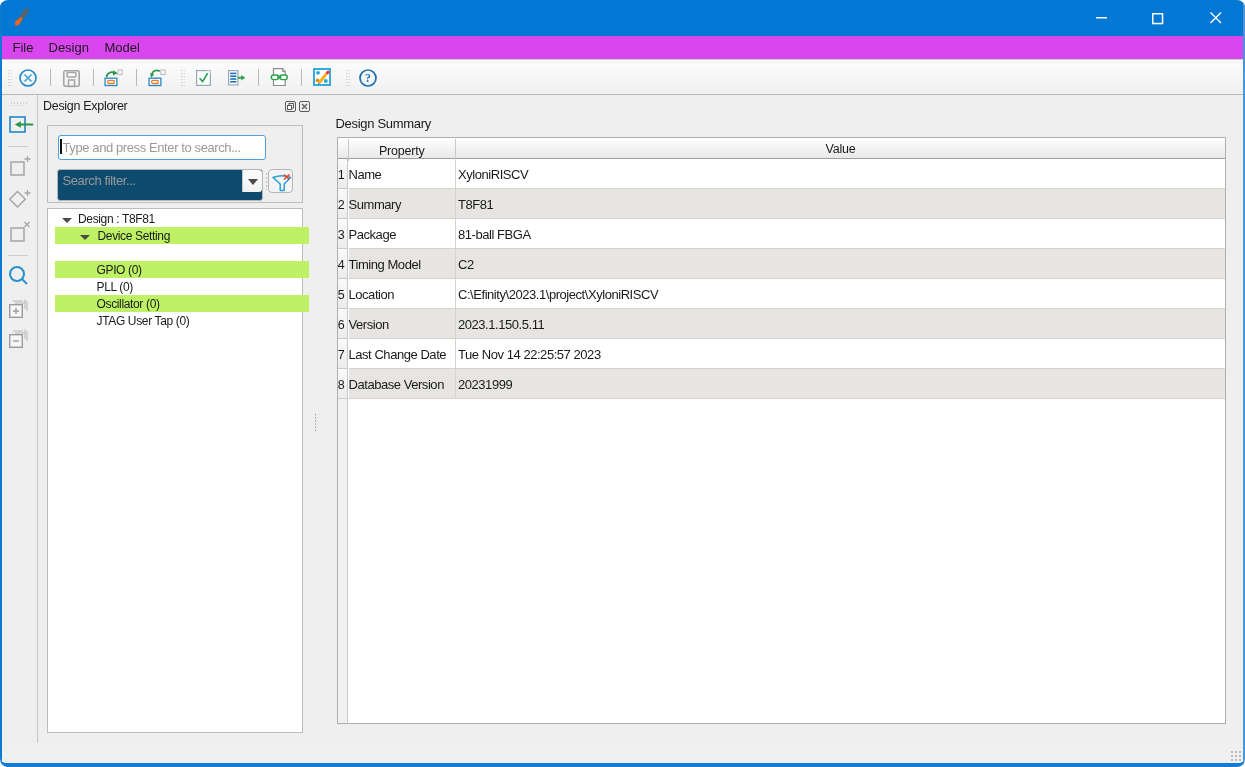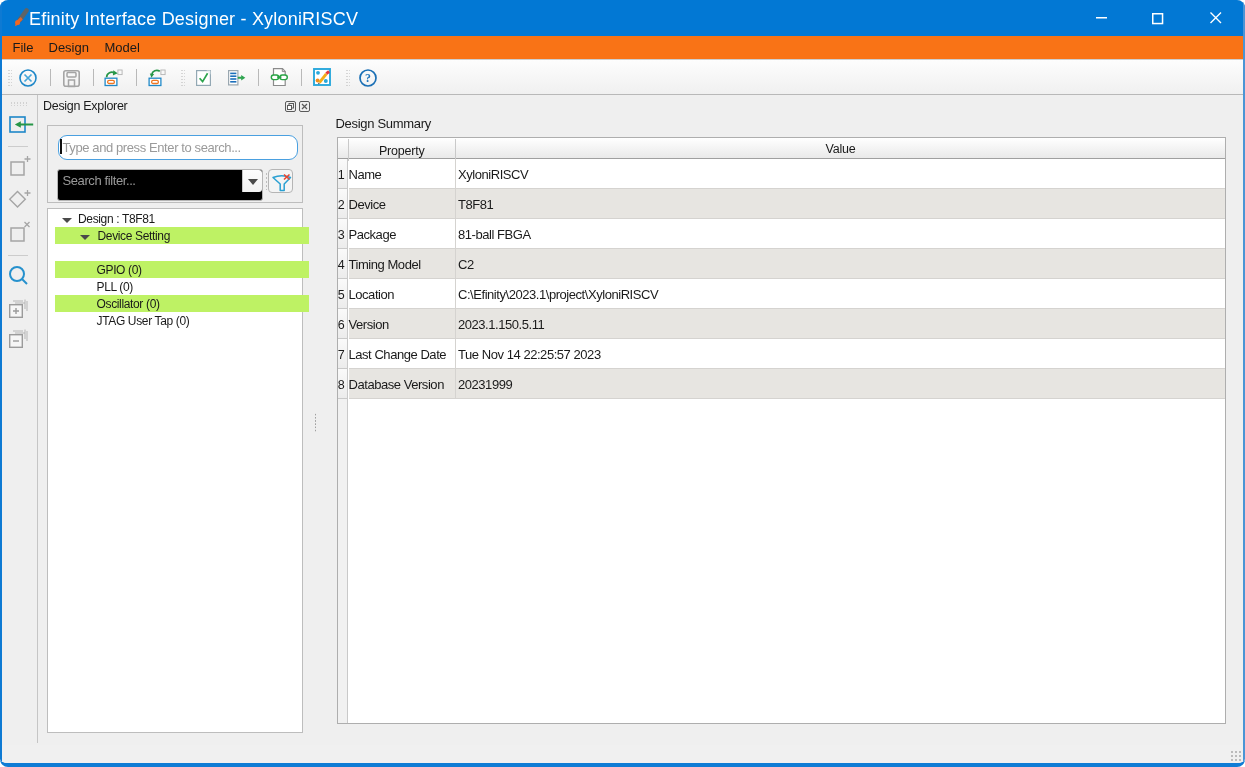--- a/index.html
+++ b/index.html
@@ -5,41 +5,41 @@
 * { margin:0; padding:0; box-sizing:border-box; }
 html,body { width:1245px; height:767px; background:#fff; font-family:"Liberation Sans", sans-serif; }
 #win {
   position:absolute; left:0; top:0; width:1245px; height:767px;
   border-radius:8px; overflow:hidden; background:#efefef;
   border-bottom:4px solid #0f7cd5;
 }
 .abs { position:absolute; }
 #titlebar { left:0; top:0; width:100%; height:36px; background:#0278d4; }
 #title-text { left:29px; top:10px; color:#ffffff; font-size:18px; letter-spacing:0.2px; line-height:19px; }
-#menubar { left:0; top:36px; width:100%; height:24px; background:#f97316; border-bottom:1px solid #cecece; }
+#menubar { left:0; top:36px; width:100%; height:24px; background:#d946ef; border-bottom:1px solid #cecece; }
 .menu-item { position:absolute; top:0; height:23px; line-height:23px; font-size:13px; color:#1a1a1a; }
 #toolbar { left:0; top:60px; width:100%; height:35px; background:linear-gradient(#fdfdfd,#f0f0f0); border-bottom:1px solid #b8b8b8; }
 .tsep { position:absolute; top:9px; width:1px; height:17px; background:#b9b9b9; }
 .grip-v { position:absolute; top:8px; width:5px; height:18px;
   background-image:radial-gradient(circle, #b3b3b3 0.8px, rgba(0,0,0,0) 0.9px);
   background-size:3px 3px; background-position:0.5px 1px; }
 #main { left:0; top:95px; width:100%; height:650px; background:#efefef; }
 #lefttb { left:0; top:0; width:38px; height:648px; border-right:1px solid #c5c5c5; }
 .grip-h { position:absolute; left:9px; top:6px; width:18px; height:5px;
   background-image:radial-gradient(circle, #b3b3b3 0.8px, rgba(0,0,0,0) 0.9px);
   background-size:3px 3px; background-position:1px 0.5px; }
 .ltsep { position:absolute; left:8px; width:20px; height:1px; background:#cccccc; }
 #dock { left:37px; top:0; width:280px; height:650px; }
 #dock-title { left:6px; top:3.5px; font-size:12.5px; letter-spacing:-0.3px; color:#1a1a1a; }
 .dock-btn { position:absolute; top:6px; width:11px; height:11px; }
 #groupbox { left:10px; top:30px; width:256px; height:78px; border:1px solid #bdbdbd; }
-#search1 { left:20.5px; top:40px; width:240px; height:25px; background:#fff; border:1.5px solid #4aa0e0; border-radius:9px; }
+#search1 { left:20.5px; top:40px; width:208px; height:25px; background:#fff; border:1.5px solid #4aa0e0; border-radius:3px; }
 #search1 .ph { position:absolute; left:4px; top:3.5px; font-size:13px; letter-spacing:-0.4px; color:#9a9a9a; }
 #cursor { position:absolute; left:1.5px; top:2.5px; width:1.5px; height:15.5px; background:#111; }
-#combo { left:20px; top:74px; width:206px; height:32px; background:#000000; border:1px solid #b5b5b5; border-radius:3px; }
+#combo { left:20px; top:74px; width:206px; height:32px; background:#0c4a6e; border:1px solid #b5b5b5; border-radius:3px; }
 #combo .ph { position:absolute; left:4.5px; top:2.5px; font-size:13px; letter-spacing:-0.4px; color:#9a9a9a; }
 #combo-btn { position:absolute; right:0; top:0; width:20px; height:22px; border-left:1px solid #c6c6c6; background:linear-gradient(#fdfdfd,#f2f2f2); border-radius:0 3px 3px 0; }
 #combo-btn:after { content:""; position:absolute; left:5px; top:9px; border-left:5px solid transparent; border-right:5px solid transparent; border-top:6px solid #4a4a4a; }
 .dotsep-v { position:absolute; width:2px;
   background-image:radial-gradient(circle, #bdbdbd 0.8px, rgba(0,0,0,0) 0.9px);
   background-size:3px 4px; }
 #filter-btn { left:231px; top:74px; width:25px; height:24px; background:#f4f4f4; border:1px solid #b5b5b5; border-radius:4px; }
 #treebox { left:10px; top:113px; width:256px; height:525px; background:#fff; border:1px solid #bdbdbd; }
 .trow { position:absolute; left:1px; width:254px; height:17px; font-size:12px; letter-spacing:-0.35px; color:#1a1a1a; line-height:14px;margin-left:6px; }
 .trow.alt { background:#bef264; }
@@ -72,21 +72,20 @@
 
   <div class="abs" style="left:0;top:0;width:2px;height:767px;background:#0e7ad3;z-index:60;"></div>
   <div class="abs" style="right:0;top:0;width:2px;height:767px;background:#4b95d5;z-index:60;"></div>
   <div class="abs" id="titlebar">
     <svg class="abs" style="left:14px; top:7px;" width="17" height="20" viewBox="0 0 17 20">
       <line x1="5.8" y1="12.8" x2="12.6" y2="3.4" stroke="#5d6468" stroke-width="4.6" stroke-linecap="round"></line>
       <circle cx="3.6" cy="15.6" r="2.5" fill="#f26722"></circle>
       <path d="M1 19.2 L2.2 14.2 L6 16.8 Z" fill="#f26722"></path>
       <path d="M3.2 13.2 L6.8 10 L8.8 12.6 L5.6 15.6 Z" fill="#f26722" opacity="0.85"></path>
     </svg>
-    <div class="abs" id="title-text">Efinity Interface Designer - XyloniRISCV</div>
     <svg class="abs" style="left:1096px; top:17px;" width="12" height="2">
         <rect width="11" height="1.5" fill="#fff"></rect>
       </svg>
     <svg class="abs" style="left:1152px; top:13px;" width="12" height="12">
         <rect x="0.75" y="0.75" width="9.8" height="9.8" fill="none" stroke="#fff" stroke-width="1.5"></rect>
       </svg>
     <svg class="abs" style="left:1210px; top:12px;" width="12" height="12">
         <path d="M0.5 0.5 L11 11 M11 0.5 L0.5 11" stroke="#fff" stroke-width="1.4" fill="none"></path>
       </svg>
   </div>
@@ -266,21 +265,21 @@
         <div class="row" style="top:21px;">
             <div class="numcell">1</div>
             <div class="cells">
               <div class="prop">Name</div>
               <div class="val">XyloniRISCV</div>
             </div>
           </div>
         <div class="row alt" style="top:51px;">
             <div class="numcell">2</div>
             <div class="cells">
-              <div class="prop">Device</div>
+              <div class="prop">Summary</div>
               <div class="val">T8F81</div>
             </div>
           </div>
         <div class="row" style="top:81px;">
             <div class="numcell">3</div>
             <div class="cells">
               <div class="prop">Package</div>
               <div class="val">81-ball FBGA</div>
             </div>
           </div>

